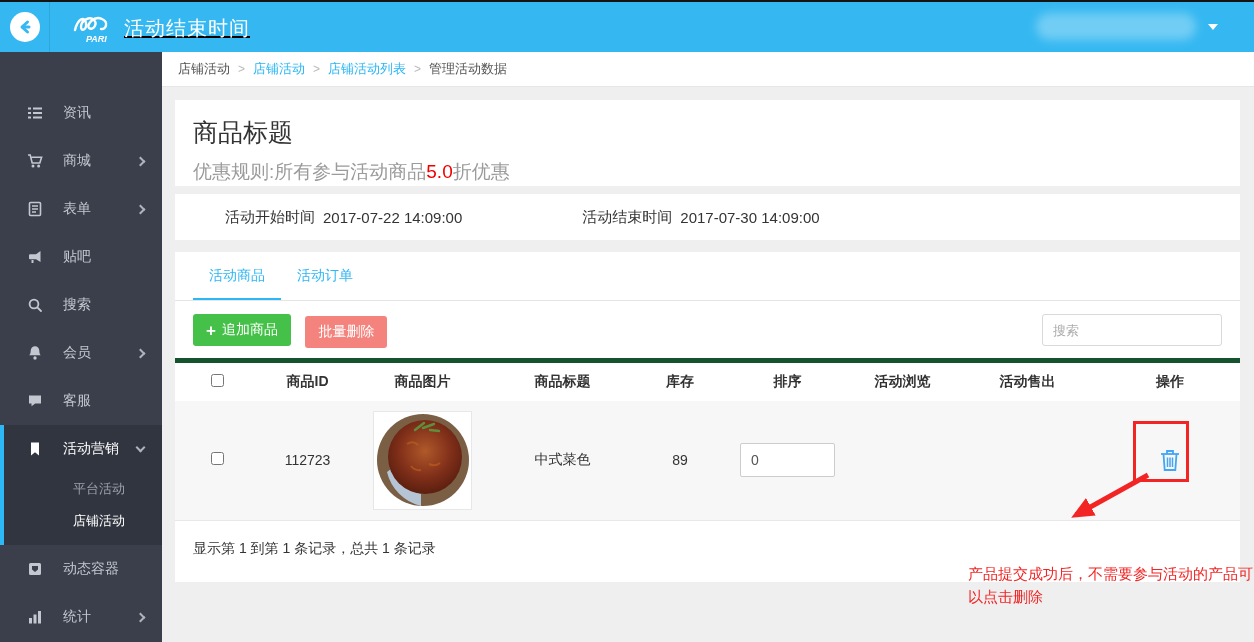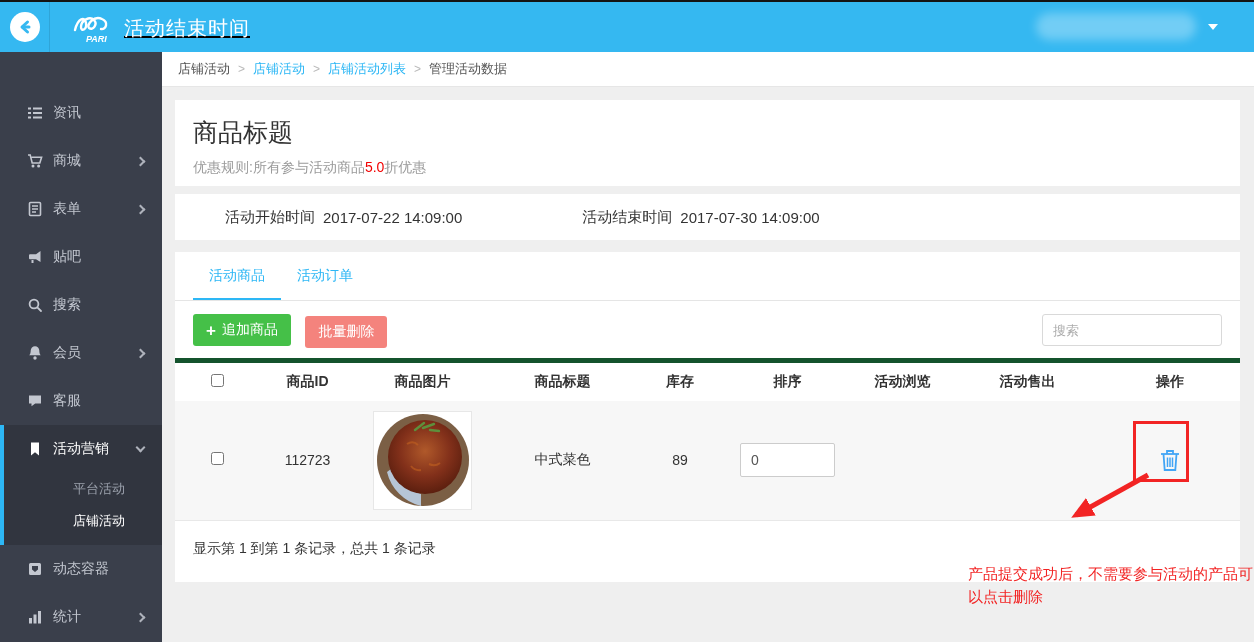--- a/index.html
+++ b/index.html
@@ -14,40 +14,40 @@
   .back-circle { width:30px; height:30px; border-radius:50%; background:#fff; display:flex; align-items:center; justify-content:center; }
   .logo-wrap { position:absolute; left:72px; top:6px; display:flex; align-items:center; height:44px;text-decoration:underline; }
   .logo-title { color:#fff; font-size:20px; letter-spacing:1px; margin-left:4px; }
   .user-blob { position:absolute; right:58px; top:13px; width:160px; height:27px; background:rgba(255,255,255,0.30); border-radius:14px; filter:blur(5px); }
   .user-caret { position:absolute; right:36px; top:24px; width:0; height:0; border-left:5px solid transparent; border-right:5px solid transparent; border-top:6px solid #fff; }
 
   
   .sidebar { position:absolute; left:0; top:52px; width:162px; height:590px; background:#3a3f4b; }
   .nav { padding-top:37px; }
   .nav-item { position:relative; height:48px; display:flex; align-items:center; padding-left:27px; color:#c3c7d0; font-size:14px; cursor:pointer; }
-  .nav-item .lbl { margin-left:10px; }
+  .nav-item .lbl { margin-left:20px; }
   .chev { position:absolute; right:18px; width:7px; height:7px; border-right:2px solid #aeb2bb; border-bottom:2px solid #aeb2bb; transform:rotate(-45deg); }
   .chev.down { transform:rotate(45deg); margin-top:-3px; }
   .active-block { background:#31353f; border-left:4px solid #2db7f5; padding-bottom:8px; }
   .active-block .nav-item { padding-left:23px; color:#ffffff; }
   .subnav-item { height:32px; line-height:32px; padding-left:69px; font-size:13px; color:#9aa0ab; cursor:pointer; }
   .subnav-item.active { color:#ffffff; }
   .ico { display:inline-flex; width:16px; height:16px; align-items:center; justify-content:center; }
 
   
   .breadcrumb { position:absolute; left:162px; top:52px; width:1092px; height:35px; background:#ffffff; border-bottom:1px solid #e6e6e6; display:flex; align-items:center; padding-left:16px; font-size:13px; color:#555; }
   .breadcrumb .sep { color:#b9b9b9; margin:0 8px; font-size:12px; }
   .crumb-link { color:#2db7f5; cursor:pointer; }
   .crumb-plain { color:#555; }
 
   
   .card { position:absolute; background:#fff; }
   .card-title { left:175px; top:100px; width:1065px; height:86px; padding:16px 18px; }
   .page-title { font-size:25px; color:#333; font-weight:normal; }
-  .rule-line { margin-top:10px; font-size:14px; color:#9b9b9b; }
+  .rule-line { margin-top:10px; font-size:19px; color:#9b9b9b; }
   .rule-red { color:#f20000; }
 
   .card-time { left:175px; top:194px; width:1065px; height:46px; display:flex; align-items:center; padding-left:50px; font-size:15px; color:#333; }
   .time-group { display:flex; align-items:center; margin-right:120px; }
   .time-group .t-label { margin-right:8px; }
 
   .card-main { left:175px; top:252px; width:1065px; height:330px; }
 
   
   .tabs { height:49px; border-bottom:1px solid #e5e5e5; display:flex; padding-left:18px; }

